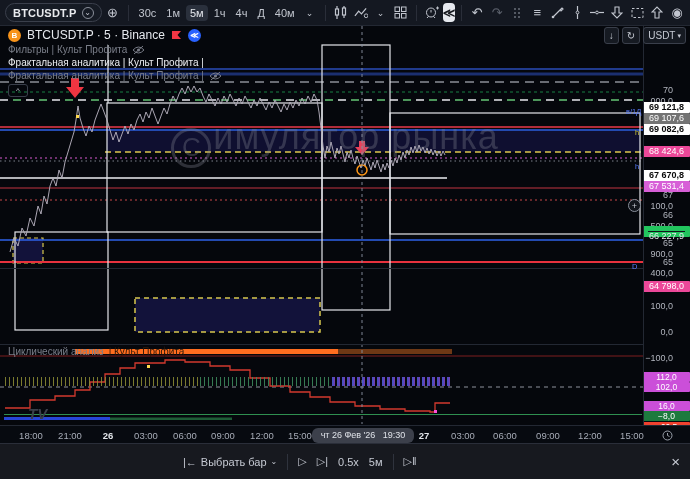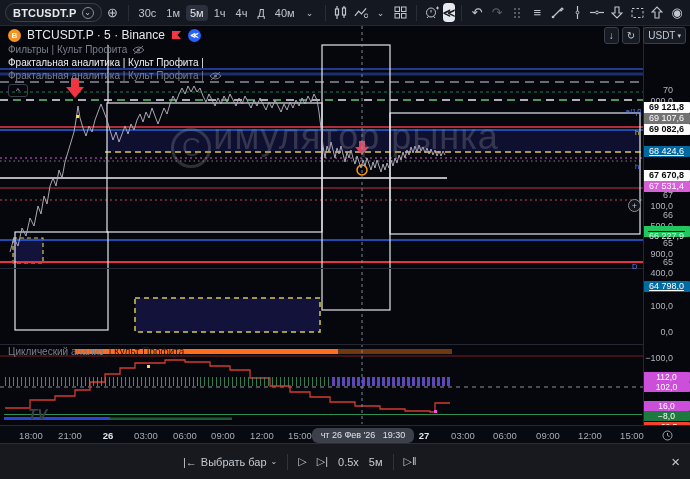--- a/index.html
+++ b/index.html
@@ -33,21 +33,21 @@
   .wm{position:absolute;left:100px;top:116px;width:470px;text-align:center;z-index:2;color:rgba(134,138,150,.32);white-space:nowrap;}
   .wm .c{display:inline-flex;width:40px;height:40px;border:3px solid rgba(134,138,150,.32);border-radius:50%;align-items:center;justify-content:center;font-size:26px;vertical-align:-7px;margin-right:2px;}
   .wm .r{font-size:36px;letter-spacing:1px;}
   
   .scale{position:absolute;left:643px;top:25px;width:47px;height:400px;z-index:10;background:#05070c;}
   .vline-sep{position:absolute;left:643px;top:25px;width:1px;height:400px;background:#232833;z-index:11;}
   .plabel{position:absolute;left:0;width:47px;height:11px;font-size:9px;color:#b2b5be;text-align:right;padding-right:17px;line-height:11px;z-index:12;}
   .pbadge{position:absolute;left:0;width:47px;height:11px;font-size:9px;text-align:center;line-height:11px;border-radius:1px;z-index:13;}
   .b-white{background:#fff;color:#0a0a0a;font-weight:bold;}
   .b-green{background:#737373;color:#fff;}
-  .b-red{background:#0369a1;color:#fff;text-decoration:underline;}
+  .b-red{background:#ec4899;color:#fff;}
   .b-pink{background:#d75fd7;color:#fff;}
   .b-dark{background:#11151c;color:#e8eaed;border:5px solid #22c55e;}
   .b-mag{background:#cb4fd9;color:#fff;}
   .b-grn2{background:#1d7a3e;color:#fff;}
   .b-org{background:#f0422f;color:#fff;}
   .tag{position:absolute;font-size:7.5px;z-index:14;}
   .alertplus{position:absolute;left:628px;top:199px;width:13px;height:13px;border:1px solid #8a8f9a;border-radius:50%;color:#c2c6cf;font-size:9px;display:flex;align-items:center;justify-content:center;z-index:15;background:#11151c;}
   
   .pane-label{position:absolute;left:8px;font-size:10px;color:#7b7f8a;z-index:6;display:flex;align-items:center;gap:5px;}
   .hl-orange{color:#2a1608;position:relative;z-index:7;}

